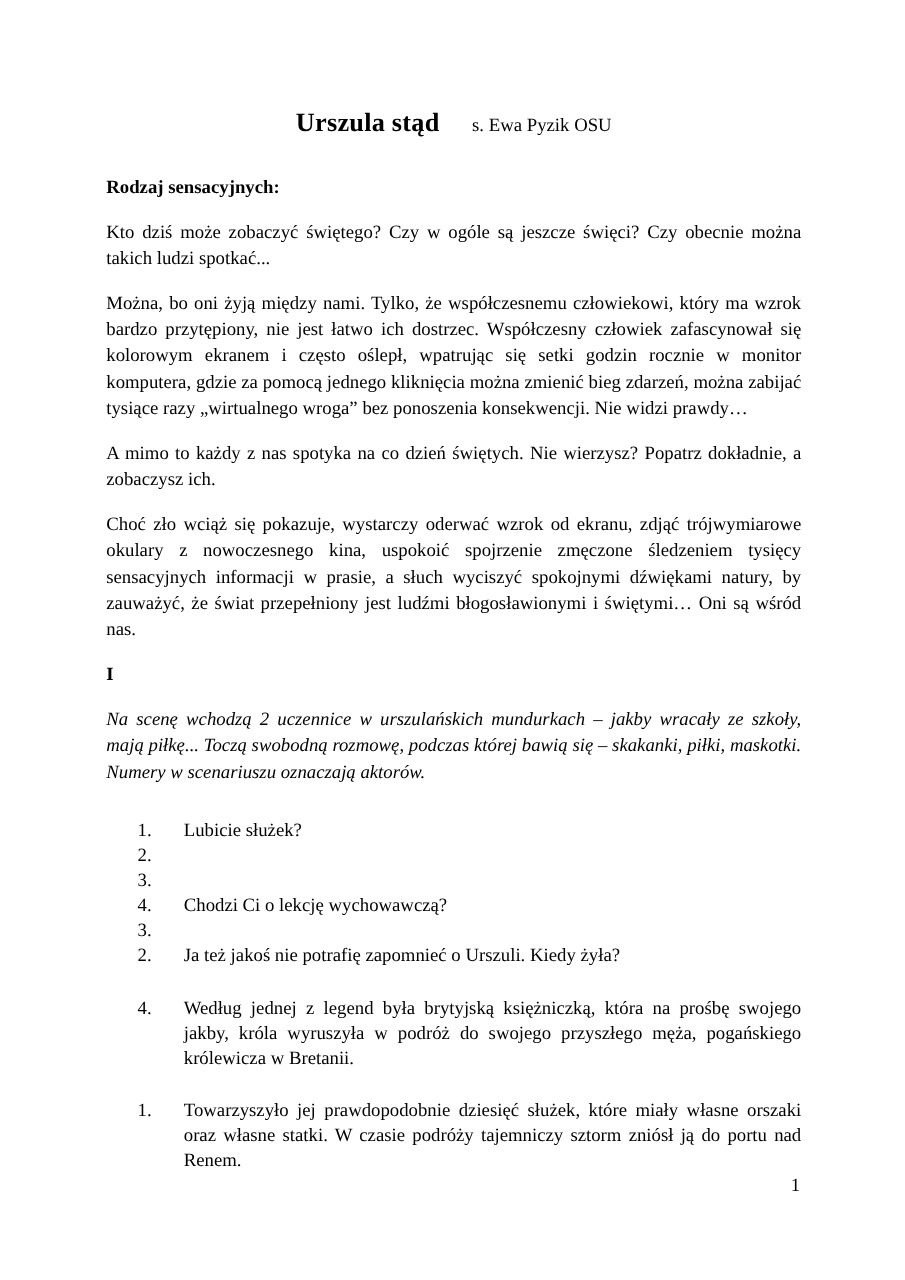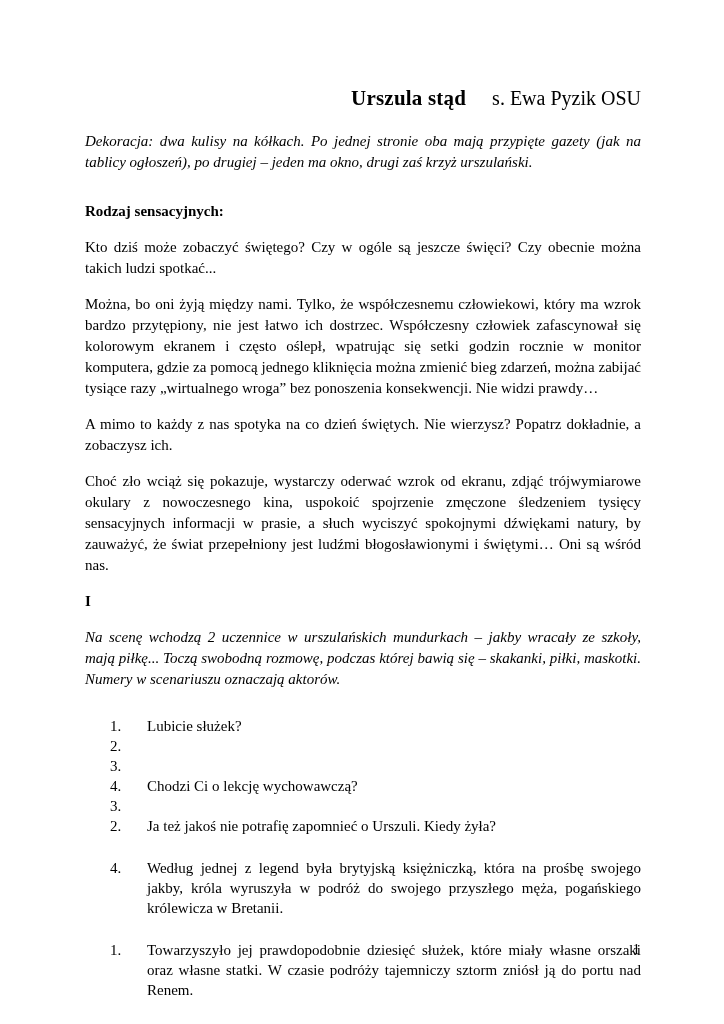--- a/index.html
+++ b/index.html
@@ -20,32 +20,32 @@
     overflow: hidden;
   }
   .content {
     position: absolute;
     left: 85px;
     top: 86px;
     width: 556px;
   }
   .title-row {
     display: flex;
-    justify-content: flex-end;
+    justify-content: center;
     align-items: baseline;
     gap: 26px;
   }
   .doc-title {
     font-size: 21px;
     font-weight: bold;
     line-height: 24px;
     letter-spacing: 0.2px;
   }
   .doc-author {
-    font-size: 20px;
+    font-size: 15px;
     white-space: nowrap;
   }
   .note {
     margin-top: 21px;
     font-style: italic;
     text-align: justify;
   }
   .intro-heading {
     margin-top: 28px;
     font-weight: bold;
@@ -94,21 +94,20 @@
 <body>
 
 <div class="page">
   <div class="content">
 
     <div class="title-row">
       <span class="doc-title">Urszula stąd</span>
       <span class="doc-author">s. Ewa Pyzik OSU</span>
     </div>
 
-    <p class="note">Dekoracja: dwa kulisy na kółkach. Po jednej stronie oba mają przypięte gazety (jak na tablicy ogłoszeń), po drugiej – jeden ma okno, drugi zaś krzyż urszulański.</p>
 
     <p class="intro-heading">Rodzaj sensacyjnych:</p>
 
     <p class="para">Kto dziś może zobaczyć świętego? Czy w ogóle są jeszcze święci? Czy obecnie można takich ludzi spotkać...</p>
     <p class="para">Można, bo oni żyją między nami. Tylko, że współczesnemu człowiekowi, który ma wzrok bardzo przytępiony, nie jest łatwo ich dostrzec. Współczesny człowiek zafascynował się kolorowym ekranem i często oślepł, wpatrując się setki godzin rocznie w monitor komputera, gdzie za pomocą jednego kliknięcia można zmienić bieg zdarzeń, można zabijać tysiące razy „wirtualnego wroga” bez ponoszenia konsekwencji. Nie widzi prawdy…</p>
     <p class="para">A mimo to każdy z nas spotyka na co dzień świętych. Nie wierzysz? Popatrz dokładnie, a zobaczysz ich.</p>
     <p class="para">Choć zło wciąż się pokazuje, wystarczy oderwać wzrok od ekranu, zdjąć trójwymiarowe okulary z nowoczesnego kina, uspokoić spojrzenie zmęczone śledzeniem tysięcy sensacyjnych informacji w prasie, a słuch wyciszyć spokojnymi dźwiękami natury, by zauważyć, że świat przepełniony jest ludźmi błogosławionymi i świętymi… Oni są wśród nas.</p>
 
     <p class="scene-head">I</p>
     <p class="direction">Na scenę wchodzą 2 uczennice w urszulańskich mundurkach – jakby wracały ze szkoły, mają piłkę... Toczą swobodną rozmowę, podczas której bawią się – skakanki, piłki, maskotki. Numery w scenariuszu oznaczają aktorów.</p>

